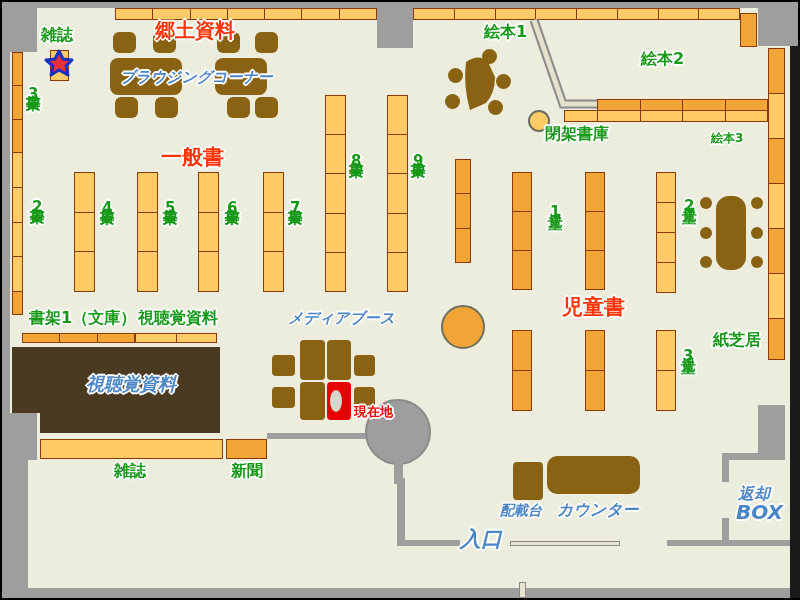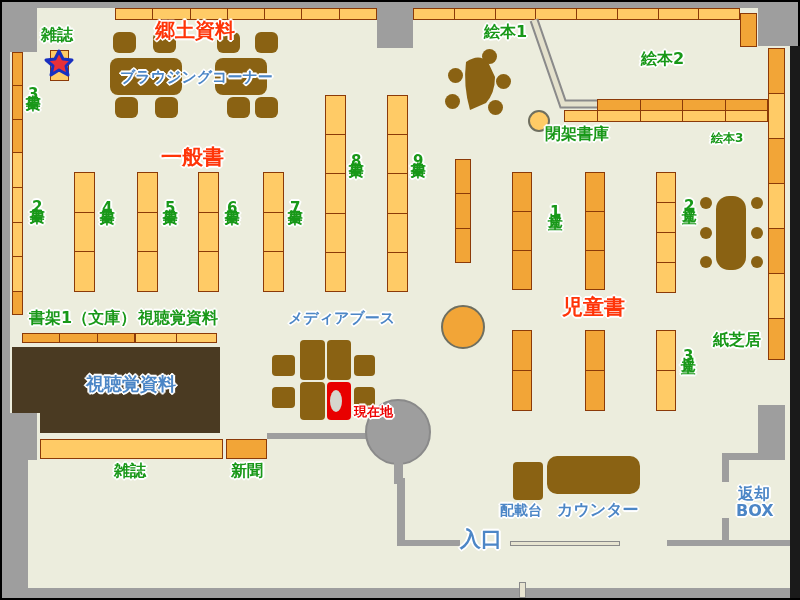--- a/index.html
+++ b/index.html
@@ -23,21 +23,21 @@
   .fill-orange-dark{background:#F2A537;border:2px solid #6F6F5F;}
   .fill-orange-light{background:#FFCB66;border:2px solid #6F6F5F;}
   .fill-red{background:#E80000;}
   .lbl{position:absolute;font-weight:bold;white-space:pre;line-height:1.08;
        text-shadow:-2px 0 0 #fff,2px 0 0 #fff,0 -2px 0 #fff,0 2px 0 #fff,
                    -1px -1px 0 #fff,1px 1px 0 #fff,-1px 1px 0 #fff,1px -1px 0 #fff;}
   .lbl.v{writing-mode:vertical-rl;text-orientation:upright;letter-spacing:1px;}
   .lbl.green{color:#189818;}
   .lbl.red{color:#FF3408;}
   .lbl.red-bright{color:#EE0000;}
-  .lbl.blue{color:#4C86C6;}
+  .lbl.blue{color:#4C86C6;font-style:italic;}
   #overlay{position:absolute;left:0;top:0;width:800px;height:600px;pointer-events:none;}
 </style>
 </head>
 <body>
 
 <div id="stage">
   <div id="floor"></div>
   <div id="walls-layer">
       <div class="wall" style="left: 2px; top: 2px; width: 796px; height: 6px;"></div>
       <div class="wall" style="left: 2px; top: 2px; width: 35px; height: 50px;"></div>
@@ -290,16 +290,16 @@
       <div class="lbl red" style="left: 562px; top: 296px; font-size: 21px;">児童書</div>
       <div class="lbl green" style="left: 713px; top: 331px; font-size: 16px;">紙芝居</div>
       <div class="lbl blue" style="left: 86px; top: 374px; font-size: 18px;">視聴覚資料</div>
       <div class="lbl blue" style="left: 288px; top: 310px; font-size: 15px;">メディアブース</div>
       <div class="lbl red-bright" style="left: 354px; top: 405px; font-size: 13px;">現在地</div>
       <div class="lbl green" style="left: 114px; top: 462px; font-size: 16px;">雑誌</div>
       <div class="lbl green" style="left: 231px; top: 462px; font-size: 16px;">新聞</div>
       <div class="lbl blue" style="left: 500px; top: 503px; font-size: 14px;">配載台</div>
       <div class="lbl blue" style="left: 557px; top: 501px; font-size: 16px;">カウンター</div>
       <div class="lbl blue" style="left: 738px; top: 485px; font-size: 16px;">返却</div>
-      <div class="lbl blue" style="left: 736px; top: 502px; font-size: 16px; text-align: right;">BOX</div>
+      <div class="lbl blue" style="left: 736px; top: 502px; font-size: 20px; text-align: right;">BOX</div>
       <div class="lbl blue" style="left: 460px; top: 528px; font-size: 21px;">入口</div>
     </div>
 </div>
 
 </body></html>

